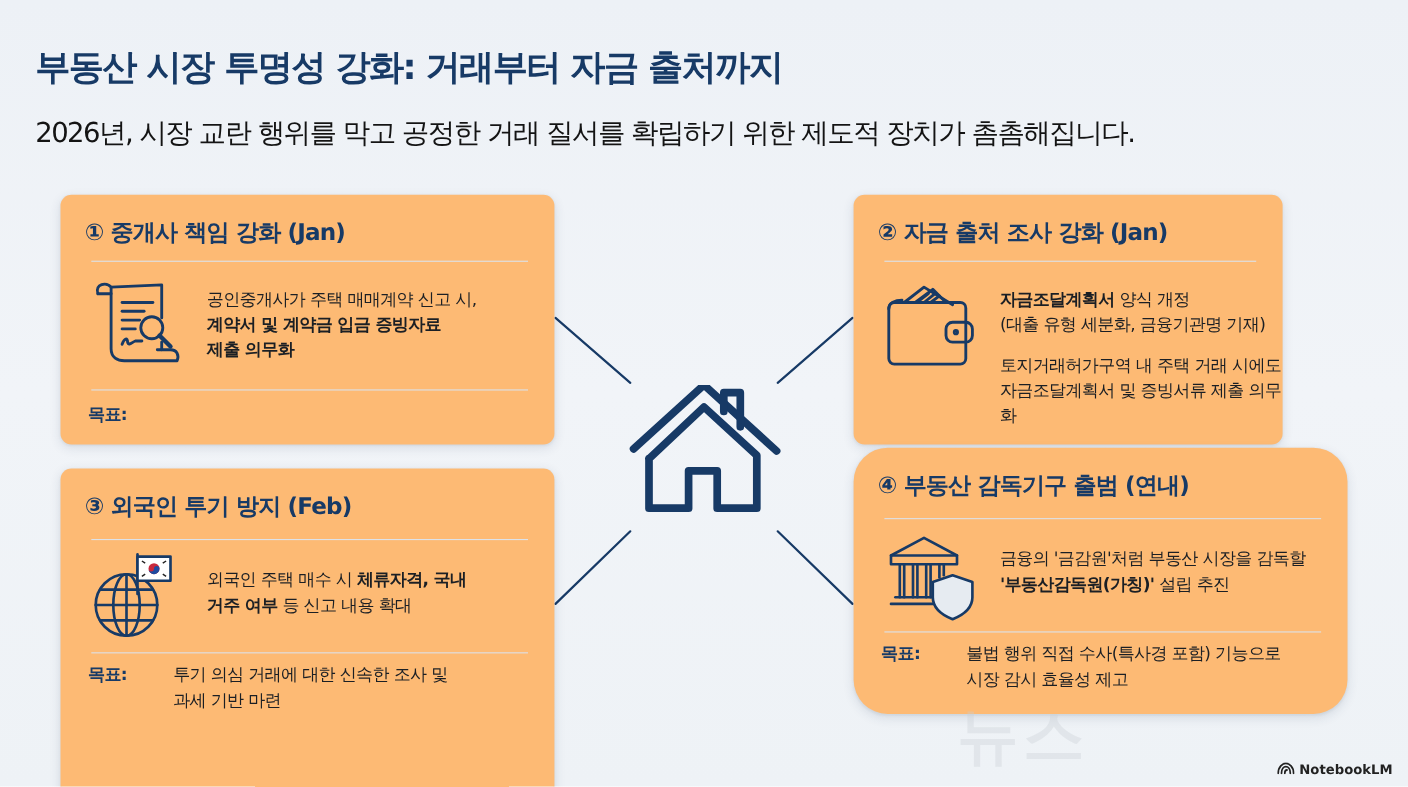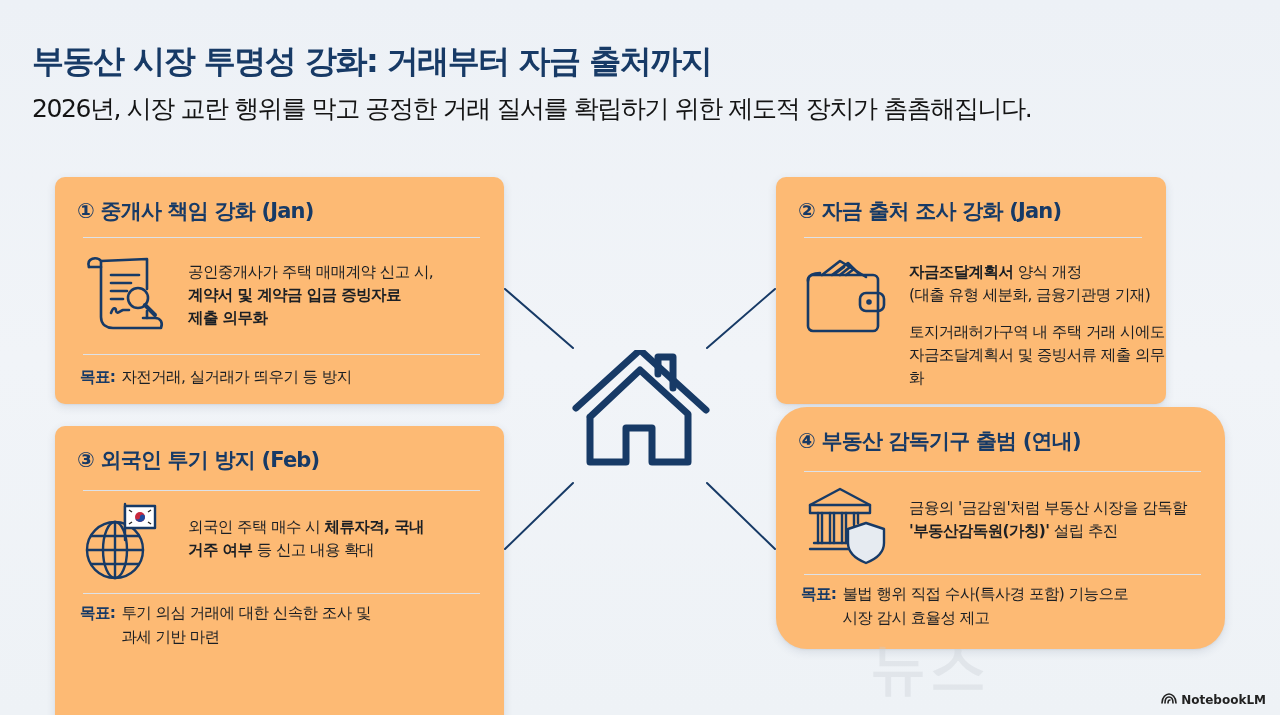--- a/index.html
+++ b/index.html
@@ -9,21 +9,21 @@
     font-family: "DejaVu Sans", "Liberation Sans", sans-serif;
     color: #1b1f24;
     position: relative;
   }
   .title {
     position: absolute; left: 32px; top: 40px;
     font-size: 32px; font-weight: 700; color: #173a66;
     letter-spacing: -1.5px; white-space: nowrap;
   }
   .subtitle {
-    position: absolute; left: 32px; top: 92px;
+    position: absolute; left: 32px; top: 104px;
     font-size: 25px; font-weight: 400; color: #141414;
     letter-spacing: -1.4px; white-space: nowrap;
   }
   .card {
     position: absolute; background: #fdba74; border-radius: 10px;
     box-shadow: 0 3px 10px rgba(40,60,90,0.12), 0 1px 2px rgba(40,60,90,0.06);
   }
   .card-title {
     position: absolute; left: 22px; top: 20px;
     font-size: 21px; font-weight: 700; color: #173a66; letter-spacing: -0.8px;
@@ -31,21 +31,21 @@
   }
   .divider { position: absolute; left: 28px; right: 24px; height: 1px; background: #dde2e8; }
   .icon { position: absolute; }
   .body-text {
     position: absolute; font-size: 15.5px; line-height: 23px; color: #1b1f24;
     letter-spacing: -0.6px;
   }
   .body-text b { font-weight: 700; }
   .goal {
     position: absolute; left: 25px; font-size: 15.5px; line-height: 24px;
-    color: #1b1f24; letter-spacing: -0.6px; display: flex;
+    color: #1b1f24; letter-spacing: -0.6px; display: flex; gap: 36px;
   }
   .goal .goal-label { color: #173a66; font-weight: 700; margin-right: 6px; white-space: nowrap; }
   .connector { position: absolute; left: 0; top: 0; }
   .watermark {
     position: absolute; left: 870px; top: 632px; font-size: 56px; font-weight: 700;
     color: rgba(200,205,212,0.35); letter-spacing: 4px; white-space: nowrap;
   }
   .brand {
     position: absolute; right: 14px; bottom: 8px; font-size: 12px; color: #222;
     display: flex; align-items: flex-start; gap: 4px; font-weight: 600;
@@ -93,21 +93,20 @@
     </g>
   </svg>
   <div class="body-text" style="left:133px;top:84px;">
     <div>공인중개사가 주택 매매계약 신고 시,</div>
     <div><b>계약서 및 계약금 입금 증빙자료</b></div>
     <div><b>제출 의무화</b></div>
   </div>
   <div class="divider" style="top:177px;"></div>
   <div class="goal" style="top:188px;">
     <span class="goal-label">목표:</span>
-    <span>자전거래, 실거래가 띄우기 등 방지</span>
   </div>
 </div>
 
 <div class="card" style="left:776px;top:177px;width:390px;height:227px;">
   <div class="card-title">② 자금 출처 조사 강화 (Jan)</div>
   <div class="divider" style="top:60px;"></div>
   <svg class="icon" style="left:30px;top:78px;" width="82" height="80" viewBox="0 0 82 80">
     <g fill="none" stroke="#173a66" stroke-width="2.6" stroke-linecap="round" stroke-linejoin="round">
       <rect x="2" y="20" width="70" height="56" rx="5"></rect>
       <path d="M2,26 C2,20 8,18 14,18"></path>

